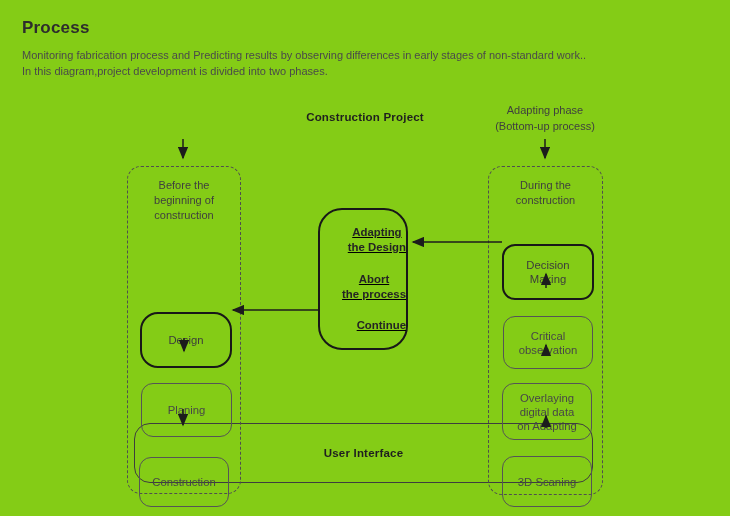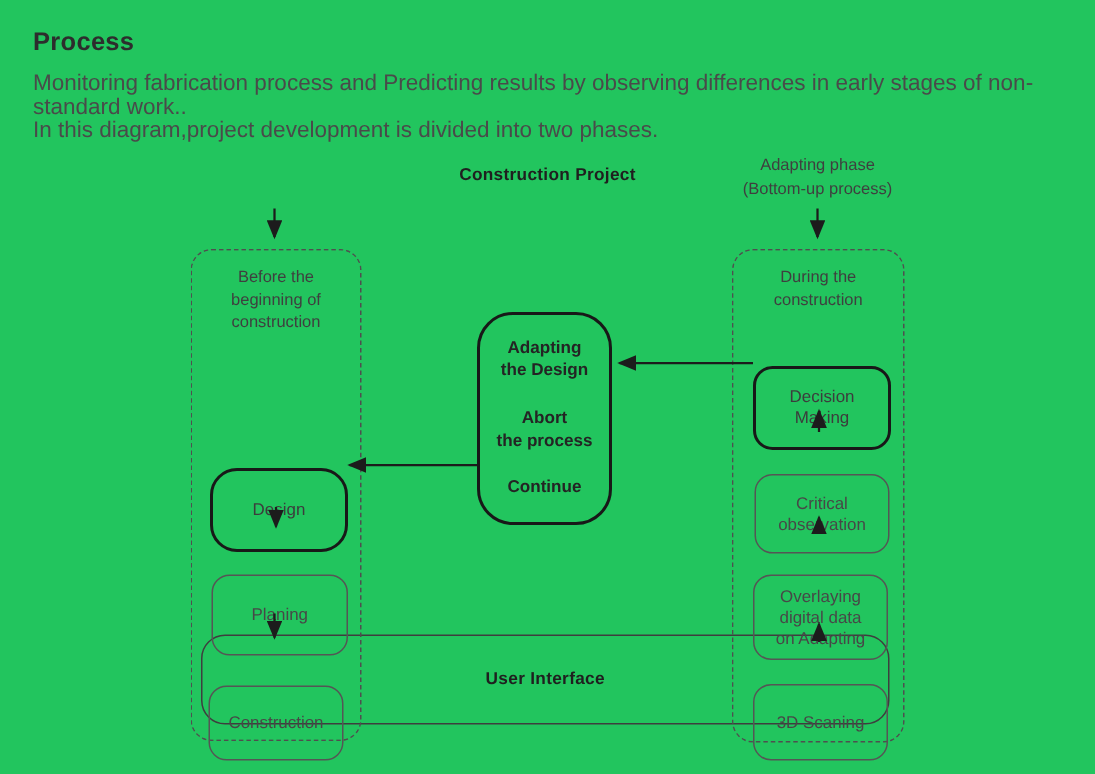--- a/index.html
+++ b/index.html
@@ -2,28 +2,28 @@
 <html><head>
 <meta charset="utf-8">
 <style>
   html,body{margin:0;padding:0;}
   body{
     width:730px;height:516px;overflow:hidden;
     background:#e4e4e4;
     font-family:"Liberation Sans", sans-serif;
     -webkit-font-smoothing:antialiased;
   }
-  .stage{position:relative;width:730px;height:516px;background:#22c55e;}
+  .stage{position:relative;width:730px;height:516px;background:#84cc16;}
   .title{
     position:absolute;left:22px;top:18px;margin:0;
     font-size:17px;font-weight:600;color:#2d2d2d;letter-spacing:.2px;
   }
   .desc{
     position:absolute;left:22px;top:48px;margin:0;
-    font-size:15px;line-height:15.5px;color:#4a4a4a;
+    font-size:11px;line-height:15.5px;color:#4a4a4a;
   }
   .lbl{
     position:absolute;text-align:center;white-space:pre-line;
     font-size:11px;line-height:14px;color:#3f3f3f;
   }
   .lbl.bold{font-weight:700;color:#1f1f1f;font-size:11.5px;letter-spacing:.2px;}
   .dashed-wrap{
     position:absolute;border:1.6px dashed #4f4f4f;border-radius:14px;
     background:transparent;
   }
@@ -37,21 +37,21 @@
     border:1.3px solid #555;border-radius:12px;
     font-size:11.3px;line-height:14px;color:#474747;
     background:transparent;
     margin-top:27px;
   }
   .box.thick{border:2.2px solid #181818;border-radius:13px;color:#3c3c3c;}
   .hub{
     position:absolute;left:318px;top:208px;width:90px;height:142px;
     border:2.2px solid #181818;border-radius:24px;
     display:flex;flex-direction:column;justify-content:space-between;
-    align-items:center;padding:15px 0;box-sizing:border-box;
+    align-items:flex-end;padding:15px 0;box-sizing:border-box;text-decoration:underline;
   }
   .hub .opt{
     white-space:pre-line;text-align:center;
     font-size:11.4px;line-height:15px;font-weight:700;color:#242424;
   }
   .ui-wrap{
     position:absolute;left:134px;top:423px;width:459px;height:60px;
     border:1.4px solid #3e3e3e;border-radius:16px;box-sizing:border-box;
     display:flex;flex-direction:column;align-items:center;justify-content:center;
     gap:3px;

